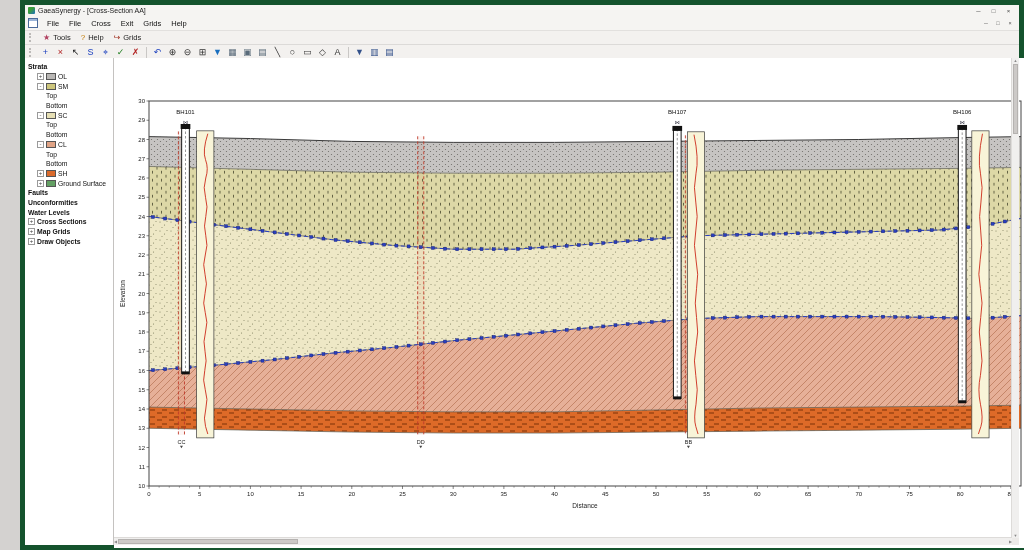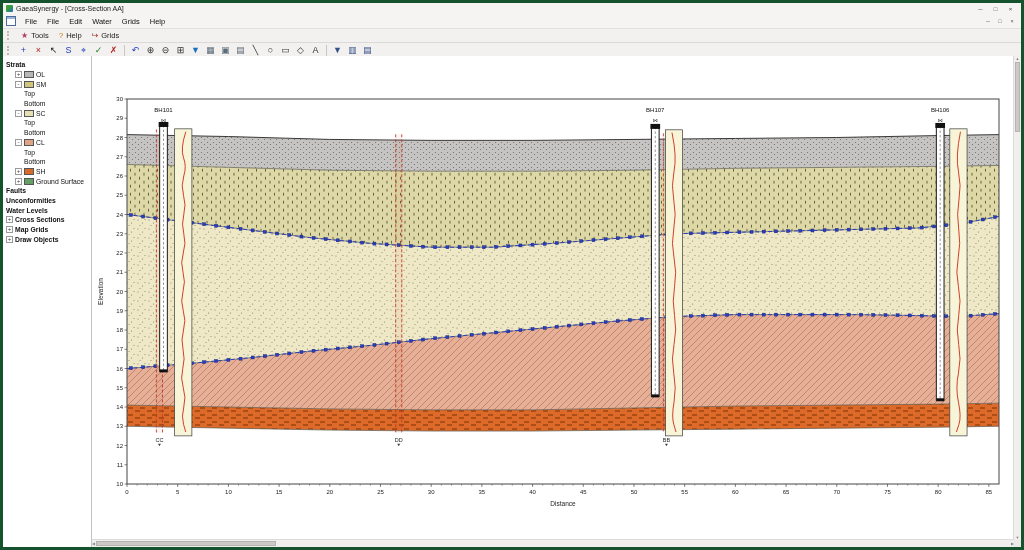--- a/index.html
+++ b/index.html
@@ -1,17 +1,17 @@
 <!DOCTYPE html>
 <html><head>
 <meta charset="utf-8">
 <style>
   html,body{margin:0;padding:0;width:1024px;height:550px;overflow:hidden;
     font-family:"Liberation Sans",sans-serif;background:#d4d2d0;}
-  .window{position:absolute;inset:0;background:#f0efed;border:3px solid #14532d;box-sizing:border-box;}
+  .window{position:absolute;inset:0;background:#f0efed;border:5px solid #14532d;box-sizing:border-box;margin-left:20px;}
   .titlebar{height:11px;display:flex;align-items:center;background:#f5f4f2;font-size:7px;color:#222;padding:0 3px;gap:3px;}
   .app-icon{width:7px;height:7px;background:linear-gradient(135deg,#3a9e3a 40%,#1f6fbf);border-radius:1px;flex:0 0 auto;}
   .title-text{white-space:nowrap;}
   .win-controls{margin-left:auto;display:flex;}
   .win-btn{width:15px;height:9px;font-size:6px;display:flex;align-items:center;justify-content:center;color:#444;}
   .menubar{height:14px;display:flex;align-items:center;background:#f5f4f2;border-bottom:1px solid #e2e0de;font-size:7.5px;padding:0 3px;}
   .mdi-icon{width:8px;height:8px;border:1px solid #4a6a9a;background:#fff;margin-right:4px;box-shadow:inset 0 2px 0 #9ab4d8;}
   .menu-item{padding:2px 5px;color:#111;}
   .mdi-controls{margin-left:auto;display:flex;}
   .mdi-btn{width:12px;height:9px;font-size:5.5px;display:flex;align-items:center;justify-content:center;color:#555;}
@@ -51,22 +51,22 @@
         <span class="win-btn">─</span>
         <span class="win-btn">□</span>
         <span class="win-btn">×</span>
       </div>
   </div>
   <div class="menubar">
     <div class="mdi-icon"></div>
     <div id="menu-items" class="menu-items" style="display:flex;">
         <span class="menu-item">File</span>
         <span class="menu-item">File</span>
-        <span class="menu-item">Edit</span>
-        <span class="menu-item">Water</span>
+        <span class="menu-item">Cross</span>
+        <span class="menu-item">Exit</span>
         <span class="menu-item">Grids</span>
         <span class="menu-item">Help</span>
       </div>
     <div class="mdi-controls" id="mdi-controls">
         <span class="mdi-btn">─</span>
         <span class="mdi-btn">□</span>
         <span class="mdi-btn">×</span>
       </div>
   </div>
   <div class="toolbar toolbar1" id="toolbar1">

